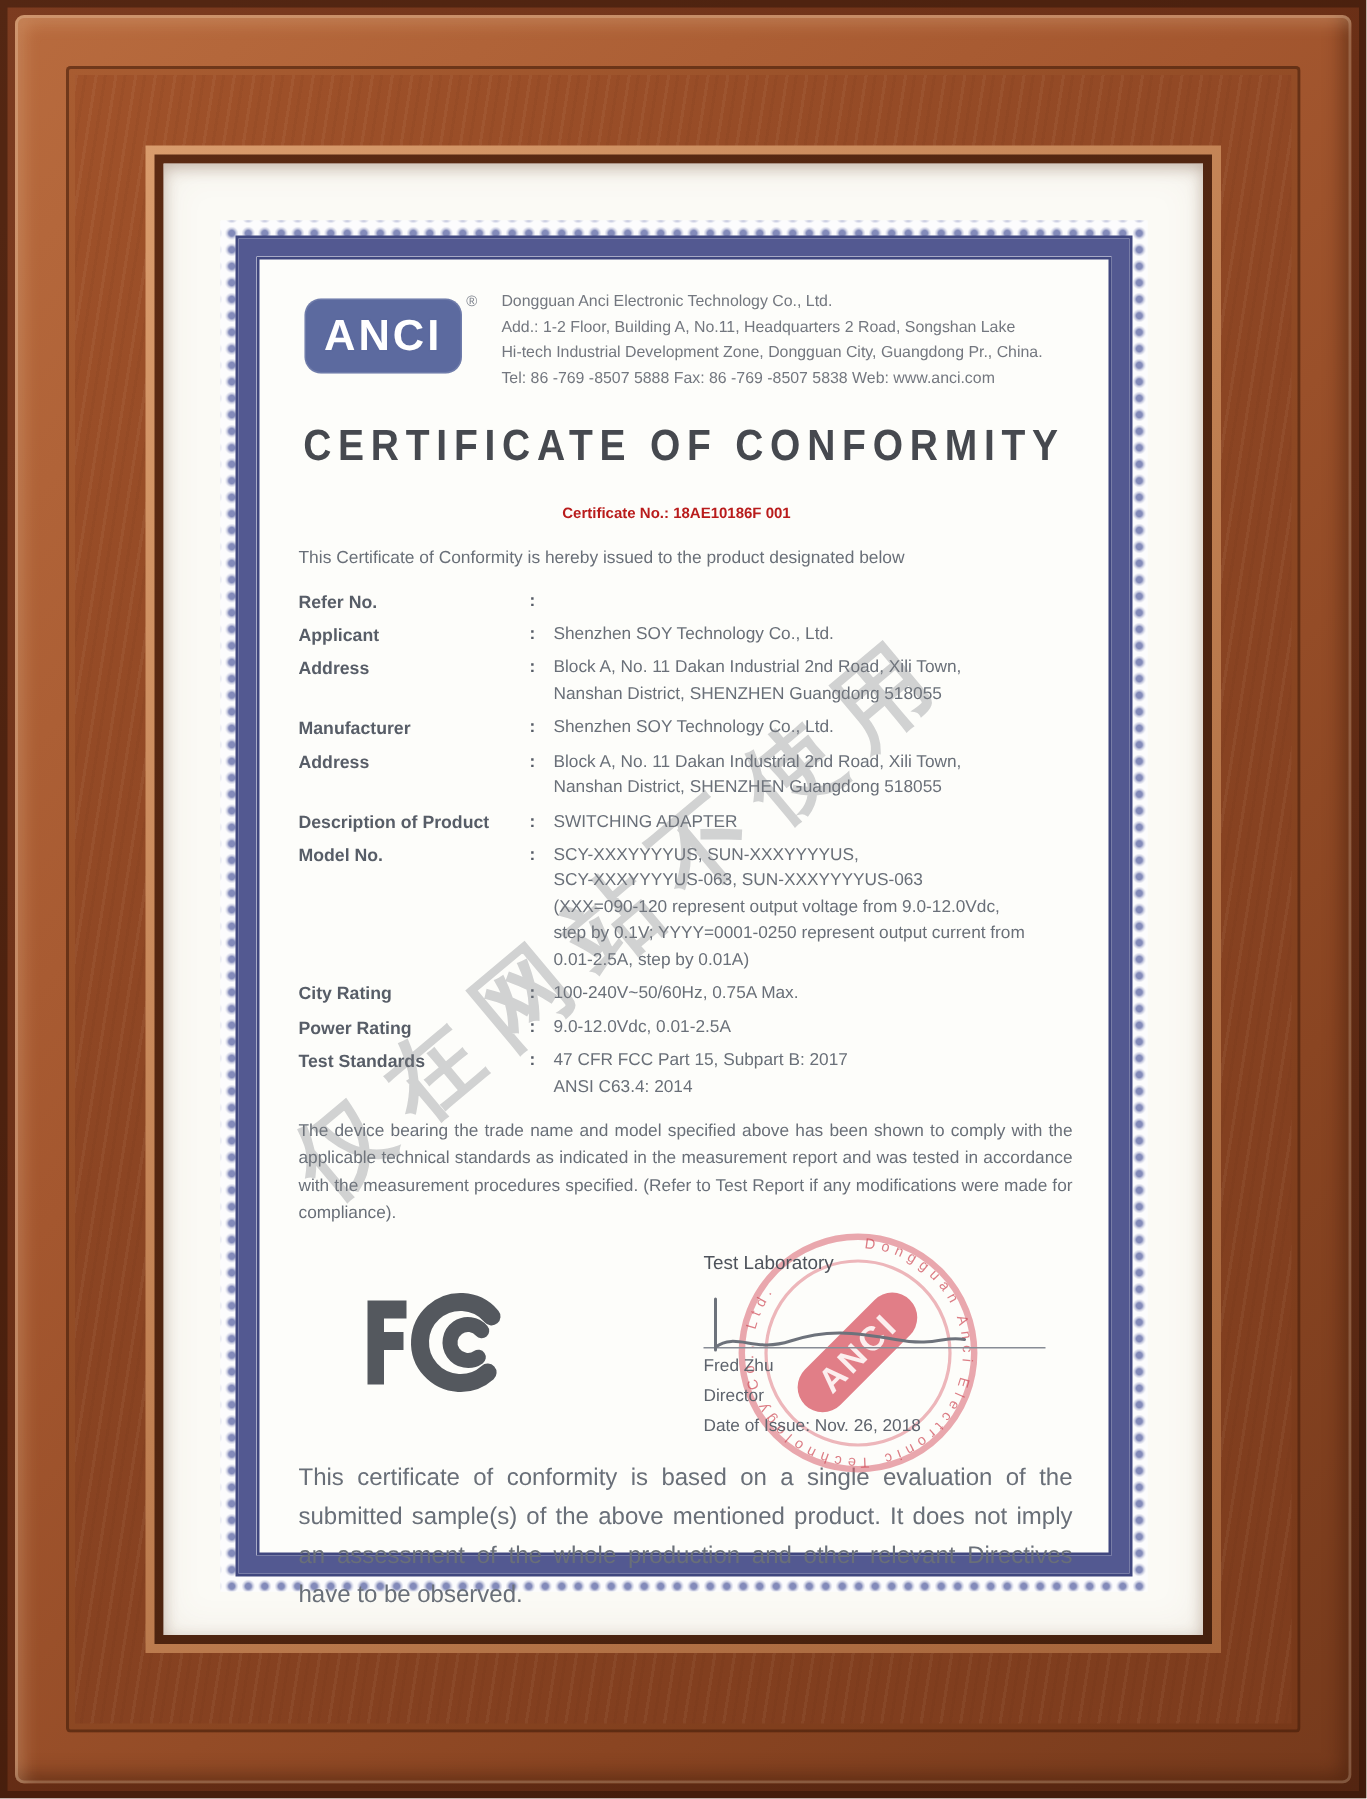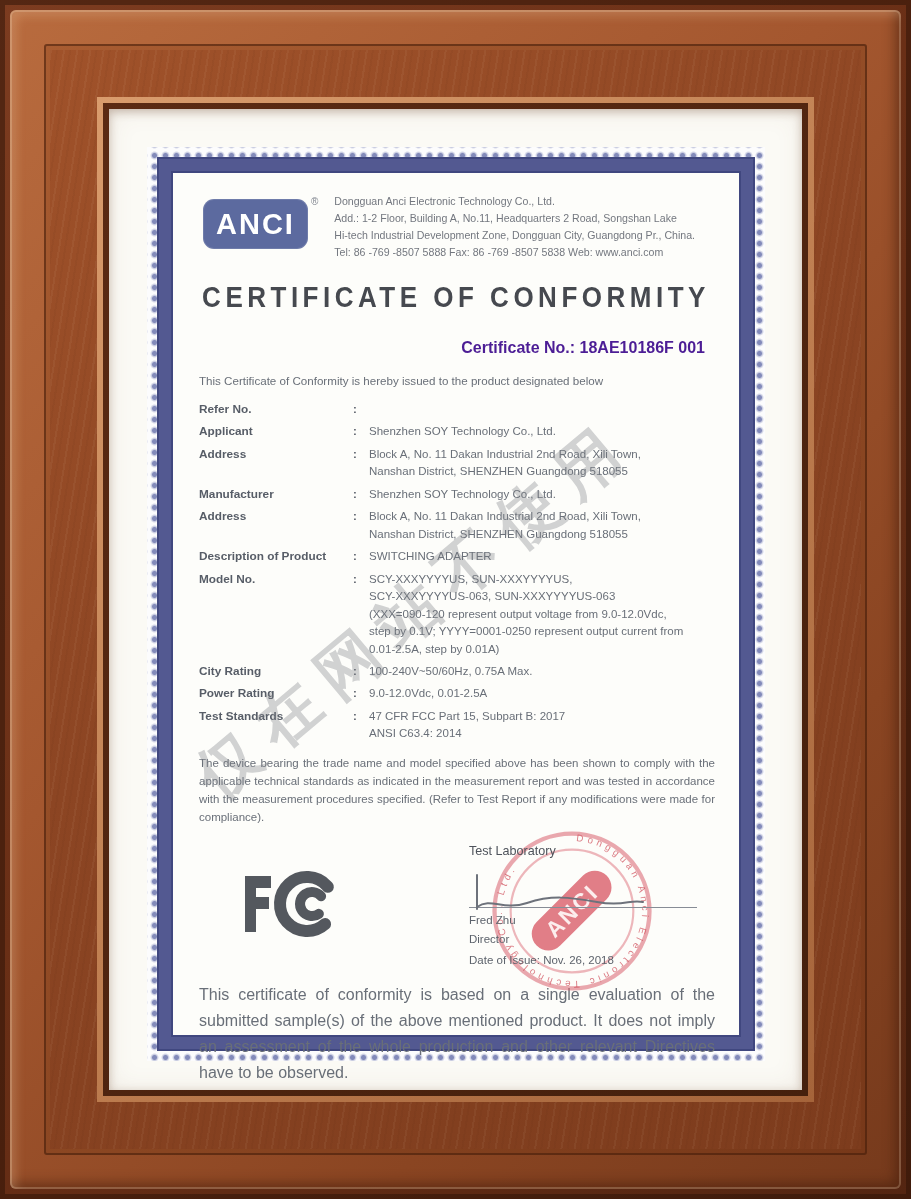--- a/index.html
+++ b/index.html
@@ -36,21 +36,21 @@
   .hdr{display:flex;gap:16px;align-items:flex-start;margin-left:6px;}
   .logo-wrap{display:flex;align-items:flex-start;flex:0 0 auto;margin-top:8px;}
   .logo{background:#5c6a9f;color:#ffffff;font-weight:bold;font-size:29px;letter-spacing:2px;
     padding:11px 13px 10px 13px;border-radius:11px;line-height:1;text-shadow:0 0 1px rgba(92,106,159,.6);
     box-shadow:inset 0 0 0 1px rgba(255,255,255,.12);}
   .reg{font-size:10px;color:#7e838d;margin-left:3px;margin-top:-4px;}
   .company{font-size:10.6px;line-height:1.62;color:#73777f;padding-top:2px;}
 
   .title{margin:17px 0 0 0;text-align:center;font-size:26px;font-weight:800;letter-spacing:4.5px;
     color:#46494f;transform:scaleY(1.12);}
-  .certno{ text-align:right;margin:20px 10px 13px 0;font-weight:bold;font-size:16px;color:#4c1d95;}
+  .certno{ text-align:center;margin:20px 10px 13px 0;font-weight:bold;font-size:10px;color:#b91c1c;}
   .intro{margin:0 0 12px 2px;font-size:11.6px;}
 
   .row{display:grid;grid-template-columns:154px 16px 1fr;margin:0 0 5px 2px;}
   .flabel{font-weight:bold;color:#575d67;font-size:11.8px;}
   .fcolon{font-weight:bold;color:#575d67;}
   .fvalue{white-space:pre-line;line-height:1.52;}
 
   .compliance{margin:11px 0 0 2px;text-align:justify;line-height:1.58;}
 
   .footer-row{display:flex;justify-content:space-between;align-items:flex-start;margin:15px 6px 0 38px;}

